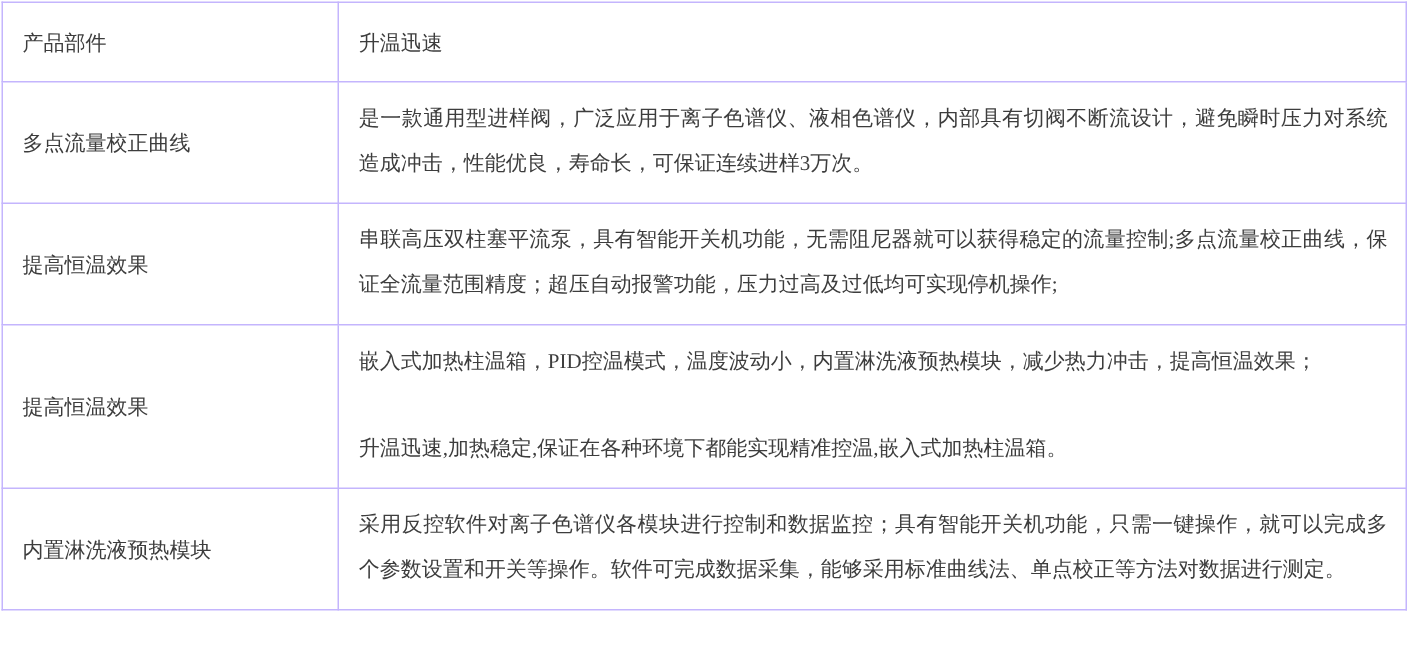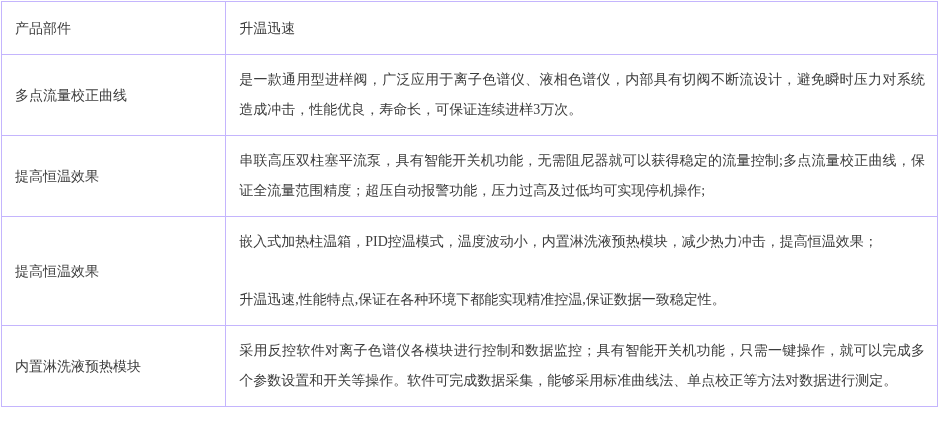--- a/index.html
+++ b/index.html
@@ -75,21 +75,21 @@
     <tr>
       <td class="cell-name">提高恒温效果</td>
       <td class="cell-desc">
         <p>串联高压双柱塞平流泵，具有智能开关机功能，无需阻尼器就可以获得稳定的流量控制;多点流量校正曲线，保证全流量范围精度；超压自动报警功能，压力过高及过低均可实现停机操作;</p>
       </td>
     </tr>
     <tr>
       <td class="cell-name">提高恒温效果</td>
       <td class="cell-desc">
         <p>嵌入式加热柱温箱，PID控温模式，温度波动小，内置淋洗液预热模块，减少热力冲击，提高恒温效果；</p>
-        <p>升温迅速,性能特点,保证在各种环境下都能实现精准控温,保证数据一致稳定性。</p>
+        <p>升温迅速,加热稳定,保证在各种环境下都能实现精准控温,嵌入式加热柱温箱。</p>
       </td>
     </tr>
     <tr>
       <td class="cell-name">内置淋洗液预热模块</td>
       <td class="cell-desc">
         <p>采用反控软件对离子色谱仪各模块进行控制和数据监控；具有智能开关机功能，只需一键操作，就可以完成多个参数设置和开关等操作。软件可完成数据采集，能够采用标准曲线法、单点校正等方法对数据进行测定。</p>
       </td>
     </tr>
   </tbody>
 </table>

